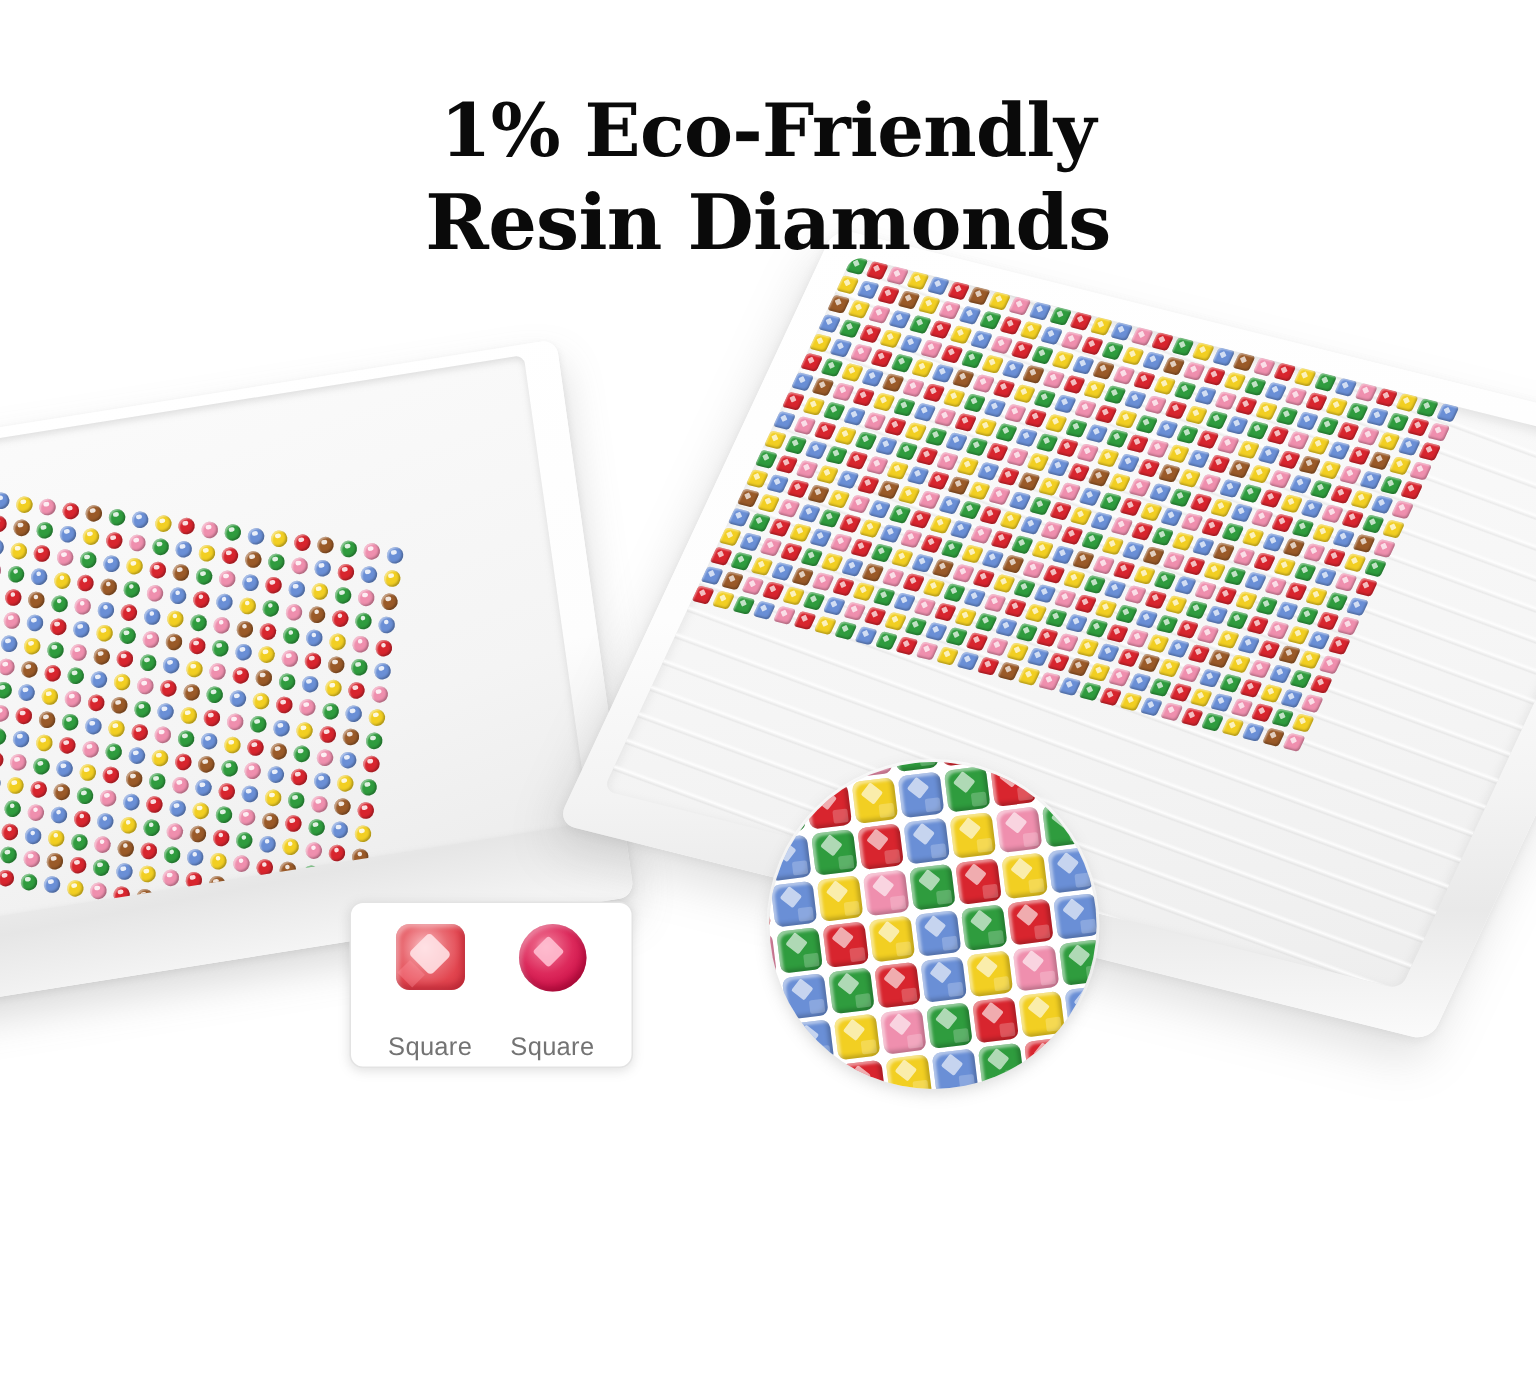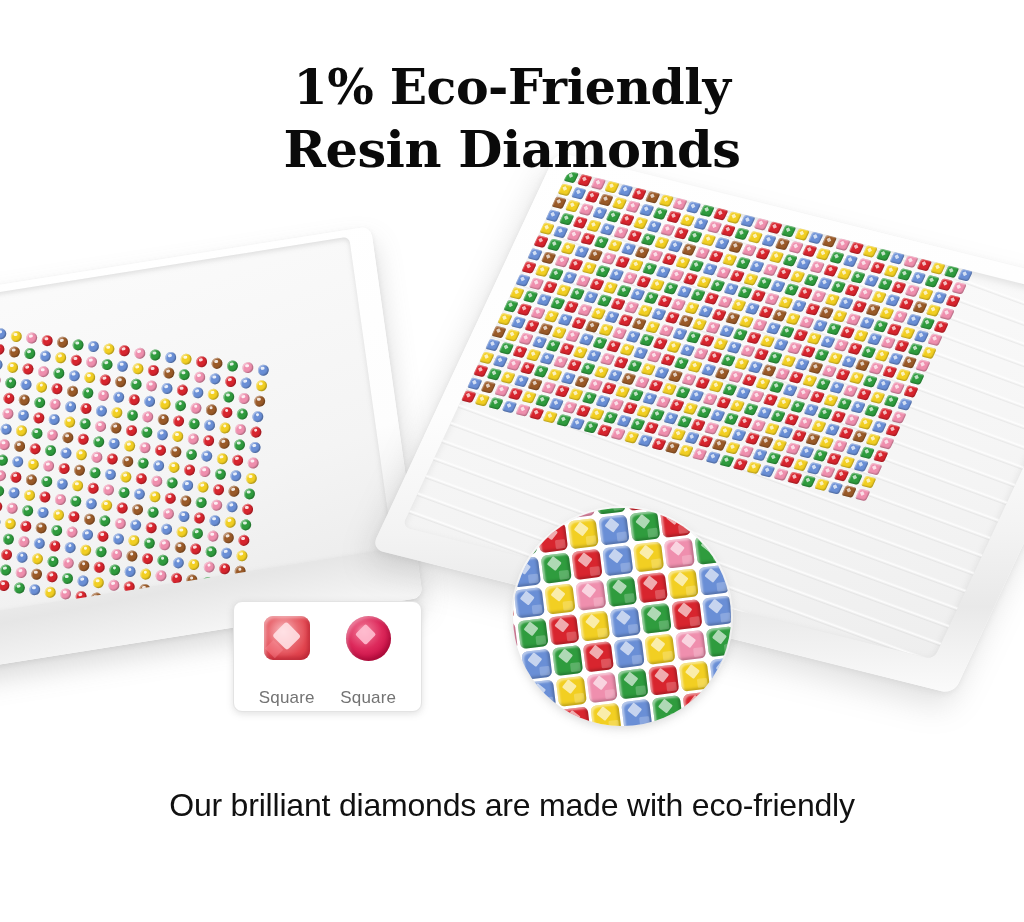--- a/index.html
+++ b/index.html
@@ -1137,14 +1137,13 @@
       <div class="legend-label">Square</div>
     </div>
     <div class="legend-item rd">
       <div class="gem-round"></div>
       <div class="legend-label">Square</div>
     </div>
   </div>
 </div>
 
 <div class="caption">
-  <span class="cl">Our brilliant diamonds are made with eco-friendly</span>
 </div>
 
 </body></html>

